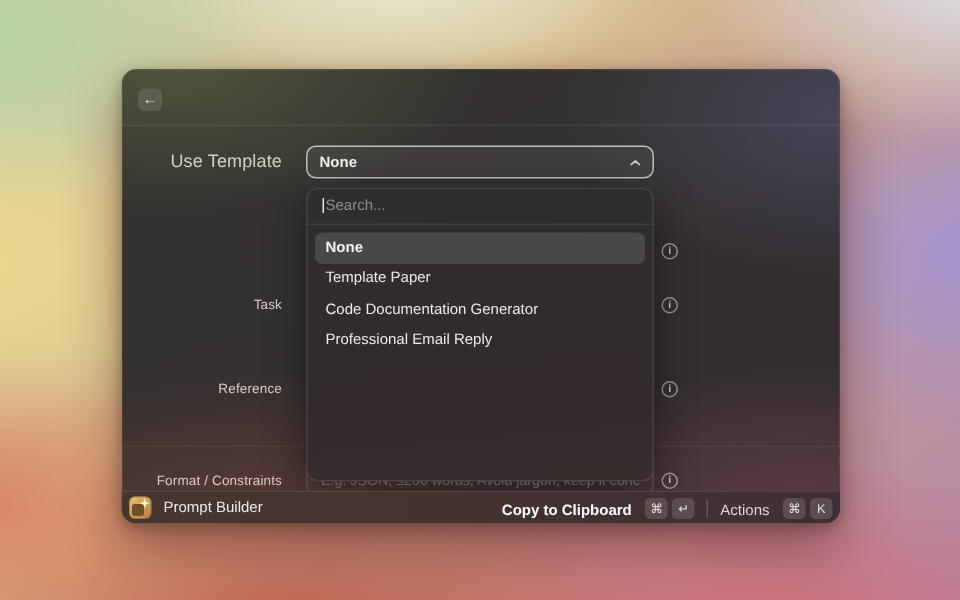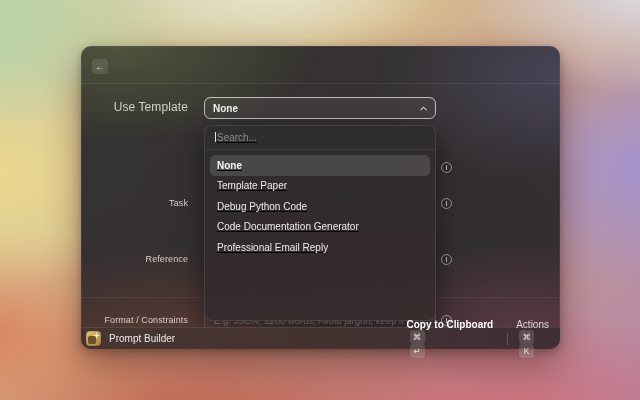--- a/index.html
+++ b/index.html
@@ -57,21 +57,20 @@
   }
   .select .value{font-size:10px; font-weight:600; color:#f4f2f0;}
   .select .chev{margin-left:auto; display:flex; align-items:center;}
   
   .dropdown{
     position:absolute; left:123px; top:79px; width:232px; height:196px; box-sizing:border-box;
     border-radius:8px; z-index:5;
     background:linear-gradient(175deg, rgba(46,45,48,0.985) 0%, rgba(51,42,44,0.985) 70%, rgba(57,44,45,0.985) 100%);
     box-shadow:0 10px 28px rgba(0,0,0,0.45), inset 0 0 0 1px rgba(255,255,255,0.10);
     overflow:hidden;
-    text-decoration:underline;
   }
   .search-row{position:relative; height:24px; display:flex; align-items:center;}
   .search-caret{position:absolute; left:11px; top:7px; width:1px; height:10px; background:#e6e4e2;}
   .search-input{
     width:100%; height:100%; border:none; background:transparent; outline:none;
     padding:0 8px 0 13px; font-family:"Liberation Sans",sans-serif;
     font-size:10px; color:#e6e4e2;
   }
   .search-input::placeholder{color:#8f8c8d;}
   .dd-divider{height:1px; background:rgba(255,255,255,0.08);}
@@ -113,21 +112,21 @@
   }
   .app-icon{
     position:relative; width:15px; height:15px; border-radius:4px; margin-right:8px;
     background:linear-gradient(145deg,#e7c36d,#b07e42);
     box-shadow:inset 0 0 0 0.5px rgba(0,0,0,0.25);
   }
   .app-icon .doc{position:absolute; left:2px; bottom:2px; width:8px; height:8px; border-radius:2px; background:#6d4f2a;}
   .app-icon svg{position:absolute; right:1px; top:1px;}
   .app-title{font-size:10px; color:#eceae8;}
   .footer-right{margin-left:auto; display:flex; align-items:center;}
-  .action-group{display:flex; align-items:flex-start; cursor:pointer;flex-direction:column;}
+  .action-group{display:flex; align-items:flex-end; cursor:pointer;}
   .action-label{font-size:10px; color:#ffffff; font-weight:700; margin-right:6px;}
   .action-label.secondary{font-weight:500; color:#ddd9d7;}
   kbd{
     display:flex; align-items:center; justify-content:center;
     width:15px; height:14px; border-radius:3.5px; background:rgba(255,255,255,0.14);
     font-family:"Liberation Sans",sans-serif; font-size:8.5px; color:#e4e2e0; margin-left:3px;
   }
   .footer-sep{width:1px; height:12px; background:rgba(255,255,255,0.18); margin:0 8px;}
 </style>
 </head>
@@ -158,23 +157,20 @@
         <input class="search-input" placeholder="Search..." style="">
       </div>
       <div class="dd-divider"></div>
       <div class="options">
 
       <div class="option selected">
             <span class="option-label">None</span>
           </div>
           <div class="option">
             <span class="option-label">Template Paper</span>
-          </div>
-          <div class="option">
-            <span class="option-label">Debug Python Code</span>
           </div>
           <div class="option">
             <span class="option-label">Code Documentation Generator</span>
           </div>
           <div class="option">
             <span class="option-label">Professional Email Reply</span>
           </div>
         </div>
     </div>
 

